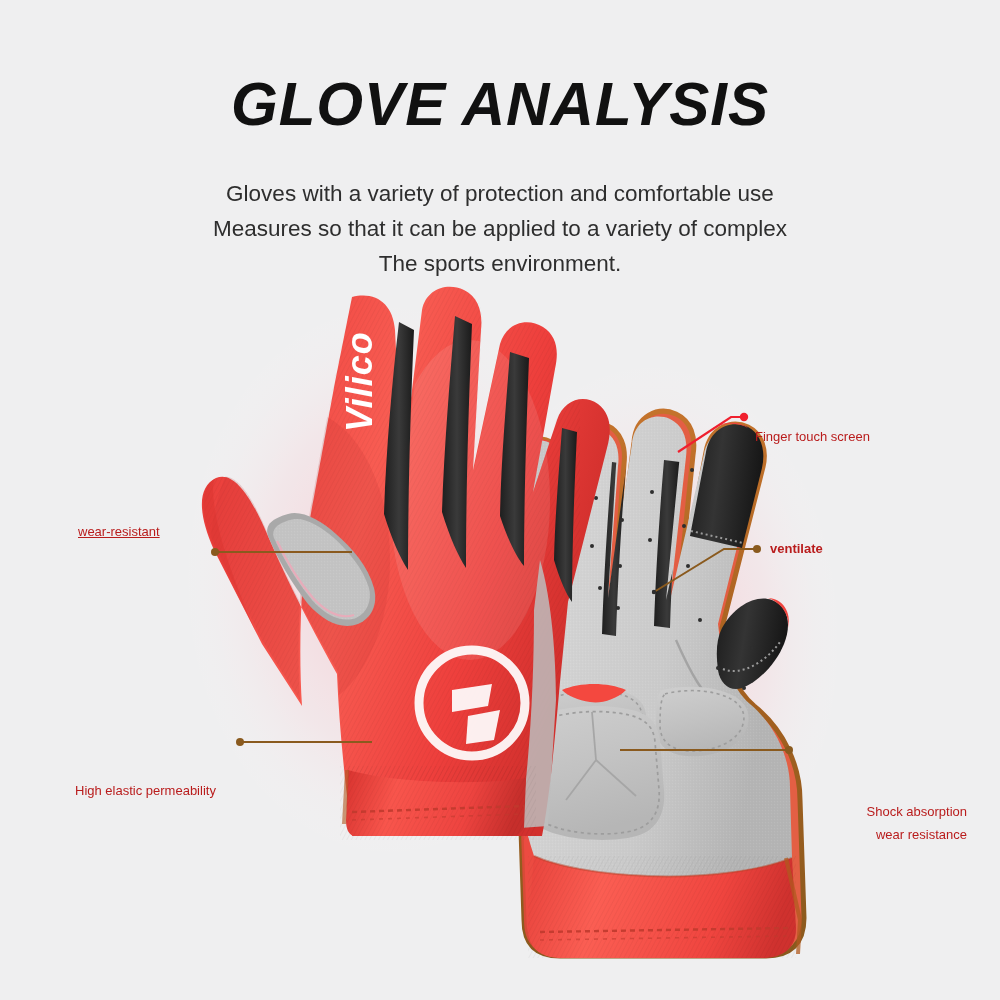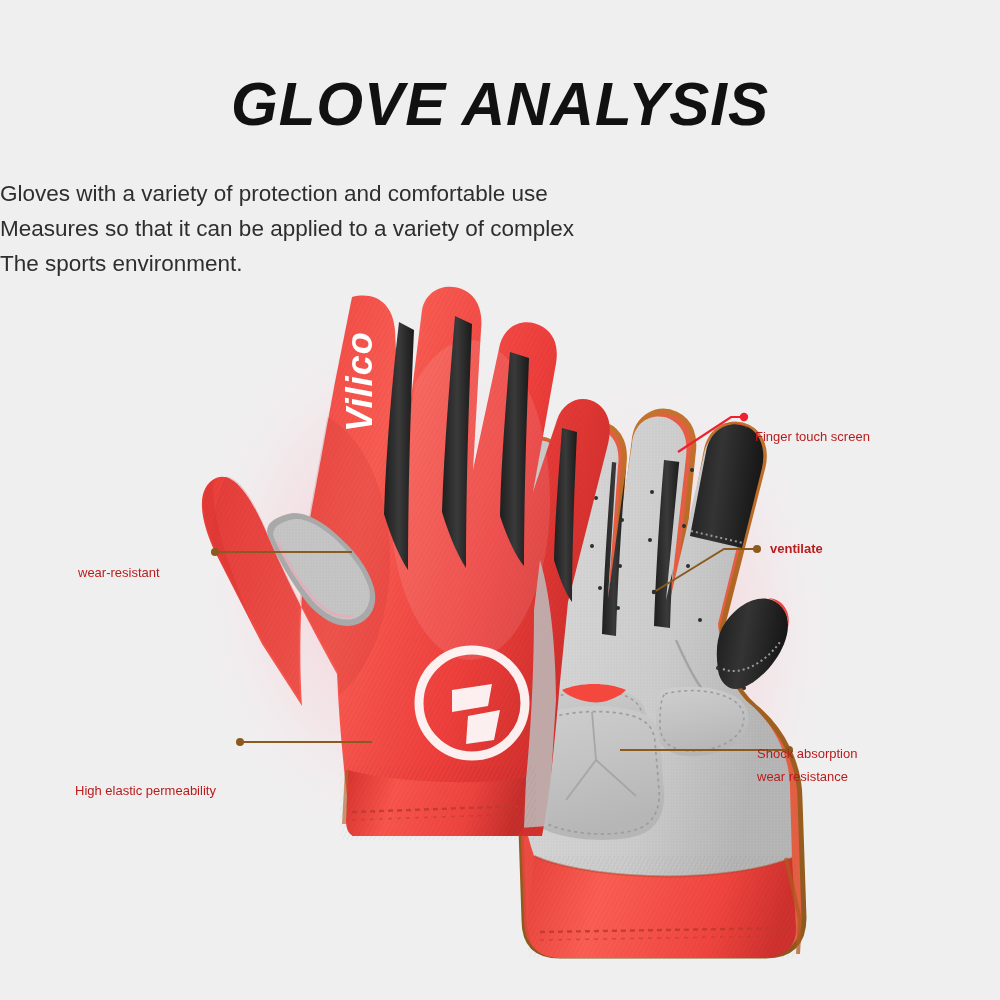--- a/index.html
+++ b/index.html
@@ -24,20 +24,21 @@
     font-size:62px;
     font-weight:bold;
     font-style:italic;
     letter-spacing:1px;
     color:#111;
     font-family:"Liberation Sans", sans-serif;
     transform:scaleX(0.97);
   }
   .subtitle {
     position:absolute; left:0; top:176px; width:1000px;
+    text-align:center;
     font-size:22.5px;
     line-height:35px;
     color:#2e2e2e;
     font-family:"Liberation Sans", sans-serif;
   }
   .subtitle div { white-space:nowrap; }
 
   
   .callout {
     position:absolute;
@@ -385,22 +386,22 @@
   <div class="subtitle">
     <div>Gloves with a variety of protection and comfortable use</div>
     <div>Measures so that it can be applied to a variety of complex</div>
     <div>The sports environment.</div>
   </div>
 
   <div class="callout" style="left:755px; top:426px;">Finger touch screen</div>
 
   <div class="callout" style="left:770px; top:538px;font-weight:bold;">ventilate</div>
 
-  <div class="callout two-line" style="left:757px; top:742px; width:210px;">
+  <div class="callout two-line" style="left:757px; top:800px; width:210px;text-align:right;">
     <div>Shock absorption</div>
     <div>wear resistance</div>
   </div>
 
-  <div class="callout" style="left:78px; top:562px;">wear-resistant</div>
+  <div class="callout" style="left:78px; top:521px;text-decoration:underline;">wear-resistant</div>
 
   <div class="callout" style="left:75px; top:752px;margin-top:28px;">High elastic permeability</div>
 
 </div>
 
 </body></html>

